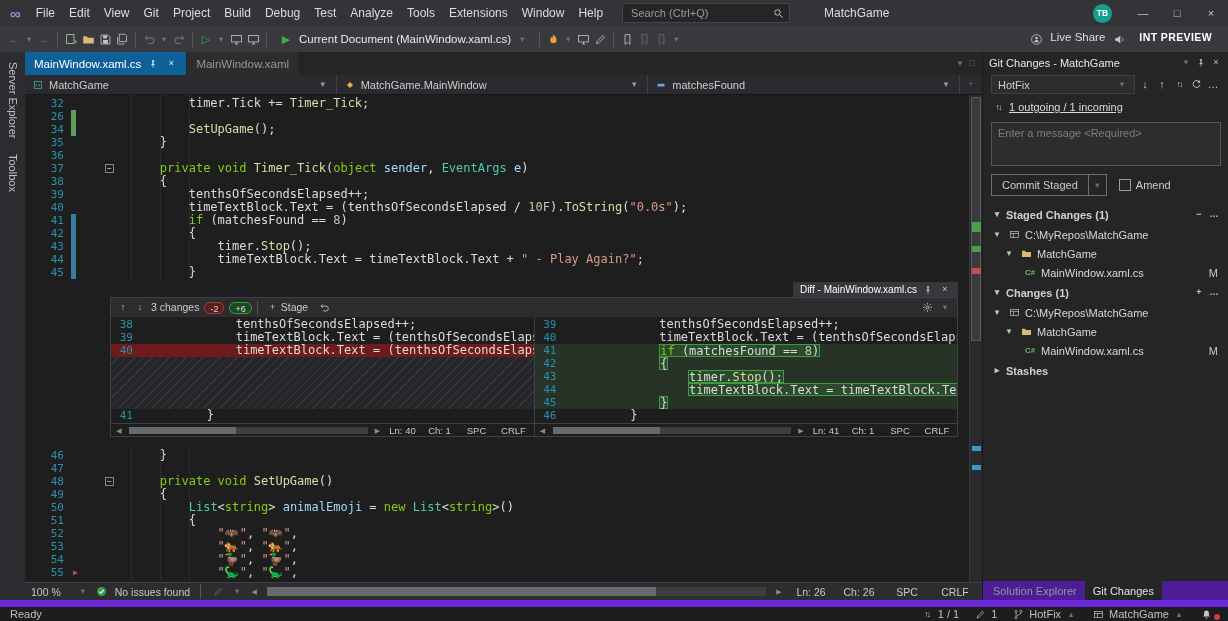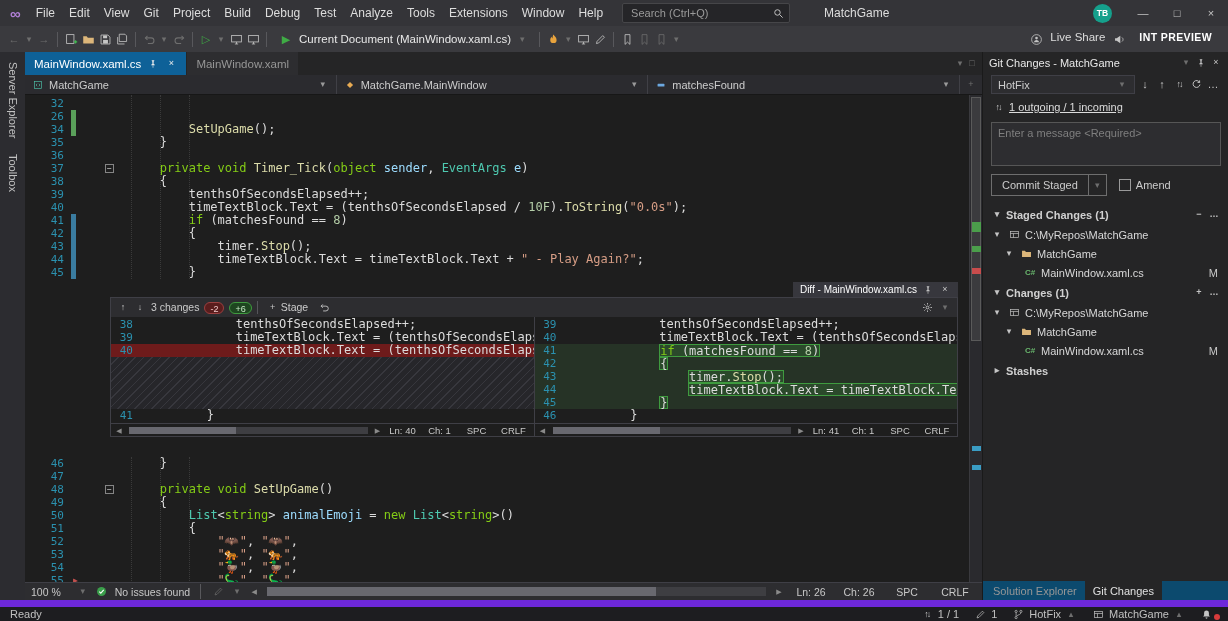--- a/index.html
+++ b/index.html
@@ -60,21 +60,21 @@
 .guide{position:absolute;top:0;bottom:0;width:0;border-left:1px dotted #3a3a3a}
 .vscroll{position:absolute;top:0;right:0;bottom:0;width:13px;background:#2a2a2e;border-left:1px solid #3a3a3e}
 .vthumb{position:absolute;left:1px;right:1px;top:2px;height:50%;background:rgba(140,140,140,.18);border:1px solid #5a5a5a}
 .vmark{position:absolute;right:1px;width:9px}
 .editorbottom{height:18px;background:#2d2d30;border-top:1px solid #3f3f46;display:flex;align-items:center;padding:0 6px;gap:6px;font-size:10.5px;color:#c8c8c8;flex:none}
 .ebitem{display:flex;align-items:center;gap:16px}
 .hscroll{position:relative;height:9px;background:#3e3e42;flex:1;margin:0 2px;display:block}
 .hthumb{position:absolute;top:0;bottom:0;left:0;background:#68686f}
 .stat{min-width:42px;text-align:center}
 
-#diff-embed{margin:3px 0 20px 85px;width:848px;position:relative;font-family:"DejaVu Sans Mono","Liberation Mono",monospace}
+#diff-embed{margin:3px 0 12px 85px;width:848px;position:relative;font-family:"DejaVu Sans Mono","Liberation Mono",monospace}
 .difftabrow{display:flex;justify-content:flex-end;height:15px}
 .difftab{display:flex;align-items:center;gap:5px;background:#37373D;color:#fff;font-size:10px;padding:0 7px;font-family:"Liberation Sans",sans-serif}
 .diffbody{border:1px solid #3f3f46;background:#1e1e1e}
 .difftoolbar{height:19px;background:#2d2d30;display:flex;align-items:center;gap:5px;padding:0 6px;font-size:10.5px;color:#ccc;font-family:"Liberation Sans",sans-serif}
 .badge{padding:0 5px;border-radius:7px;font-size:9px;line-height:12px;height:12px}
 .badge.del{background:#5A1D1D;border:1px solid #9B4040;color:#F0CACA}
 .badge.add{background:#1E4620;border:1px solid #3F9B3F;color:#C8E8C8}
 .vsep{width:1px;height:13px;background:#55555a}
 .stagebtn{display:flex;align-items:center;gap:2px;padding:0 4px}
 .diffpanes{display:flex;height:106px}
@@ -107,21 +107,21 @@
 .cb-label{display:flex;align-items:center;padding:0 10px}
 .cb-caret{border-left:1px solid #6e6e6e;width:18px;display:flex;align-items:center;justify-content:center}
 .amend{display:flex;align-items:center;gap:5px}
 .cbox{width:12px;height:12px;border:1px solid #9a9a9a;display:inline-block}
 .gp-sec{display:flex;align-items:center;gap:3px;padding:0 8px;height:21px;font-weight:bold;color:#d0d0d0}
 .trow{display:flex;align-items:center;gap:4px;height:19px;padding-right:10px}
 .trow.d0{padding-left:8px}.trow.d1{padding-left:20px}.trow.d2{padding-left:40px}
 .tlabel{color:#d8d8d8;white-space:nowrap;overflow:hidden}
 .fstat{margin-left:auto;color:#c8c8c8}
 .csicon{font-size:8px;font-weight:bold;color:#69B76D;width:14px;text-align:center;flex:none}
-#gp-tabs{position:absolute;left:0;right:0;bottom:0;height:19px;background:#0c4a6e;display:flex;align-items:stretch;padding-left:2px}
+#gp-tabs{position:absolute;left:0;right:0;bottom:0;height:19px;background:#4c1d95;display:flex;align-items:stretch;padding-left:2px}
 .btab{display:flex;align-items:center;padding:0 8px;font-size:11px;color:#969696}
 .btab.active{background:#252526;color:#e0e0e0}
 
 #statusbar{position:absolute;left:0;right:0;bottom:0;height:21px;background:#1D1D20;border-top:7px solid #6d28d9;display:flex;align-items:center;font-size:11px;color:#c0c0c0}
 .sb-left{padding-left:10px}
 .sb-item{display:flex;align-items:center;gap:4px;padding:0 7px;height:100%}
 .notifwrap{position:relative;margin-right:8px}
 .notifwrap::after{content:'';position:absolute;right:0;bottom:1px;width:6px;height:6px;border-radius:50%;background:#D83B3B}
 </style>
 </head>
@@ -348,21 +348,21 @@
         </div>
       <div class="navrow-end">
           <span class="ic xs dim">+</span>
         </div>
     </div>
     <div class="codearea">
       <div id="code-top">
           <div class="guide" style="left: 106px;"></div>
           <div class="guide" style="left: 135px;"></div>
           <div class="guide" style="left: 164px;"></div>
-          <div class="cl"><span class="ln">32</span><span class="mark"></span></div>
+          <div class="cl"><span class="ln">32</span><span class="mark"></span><span class="ct"><span class="tk-p">            timer.Tick += </span><span class="tk-m">Timer_Tick</span><span class="tk-p">;</span></span></div>
           <div class="cl"><span class="ln">26</span><span class="mark green"></span><span class="ct"></span></div>
           <div class="cl"><span class="ln">34</span><span class="mark green"></span><span class="ct"><span class="tk-p">            </span><span class="tk-m">SetUpGame</span><span class="tk-p">();</span></span></div>
           <div class="cl"><span class="ln">35</span><span class="mark"></span><span class="ct"><span class="tk-p">        }</span></span></div>
           <div class="cl"><span class="ln">36</span><span class="mark"></span><span class="ct"></span></div>
           <div class="cl"><span class="ln">37</span><span class="mark"></span><span class="fold">−</span><span class="ct"><span class="tk-p">        </span><span class="tk-k">private</span><span class="tk-p"> </span><span class="tk-k">void</span><span class="tk-p"> </span><span class="tk-m">Timer_Tick</span><span class="tk-p">(</span><span class="tk-k">object</span><span class="tk-p"> </span><span class="tk-v">sender</span><span class="tk-p">, </span><span class="tk-ty">EventArgs</span><span class="tk-p"> </span><span class="tk-v">e</span><span class="tk-p">)</span></span></div>
           <div class="cl"><span class="ln">38</span><span class="mark"></span><span class="ct"><span class="tk-p">        {</span></span></div>
           <div class="cl"><span class="ln">39</span><span class="mark"></span><span class="ct"><span class="tk-p">            tenthsOfSecondsElapsed++;</span></span></div>
           <div class="cl"><span class="ln">40</span><span class="mark"></span><span class="ct"><span class="tk-p">            timeTextBlock.Text = (tenthsOfSecondsElapsed / </span><span class="tk-n">10F</span><span class="tk-p">).</span><span class="tk-m">ToString</span><span class="tk-p">(</span><span class="tk-s">"0.0s"</span><span class="tk-p">);</span></span></div>
           <div class="cl"><span class="ln">41</span><span class="mark teal"></span><span class="ct"><span class="tk-p">            </span><span class="tk-k">if</span><span class="tk-p"> (matchesFound == </span><span class="tk-n">8</span><span class="tk-p">)</span></span></div>
           <div class="cl"><span class="ln">42</span><span class="mark teal"></span><span class="ct"><span class="tk-p">            {</span></span></div>

